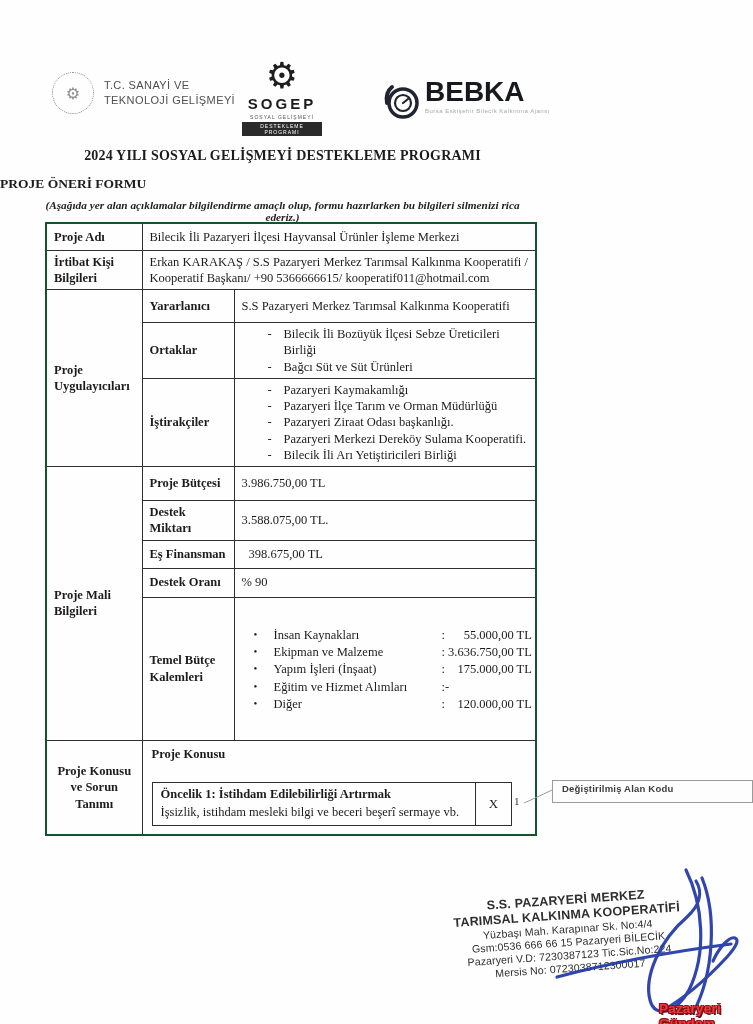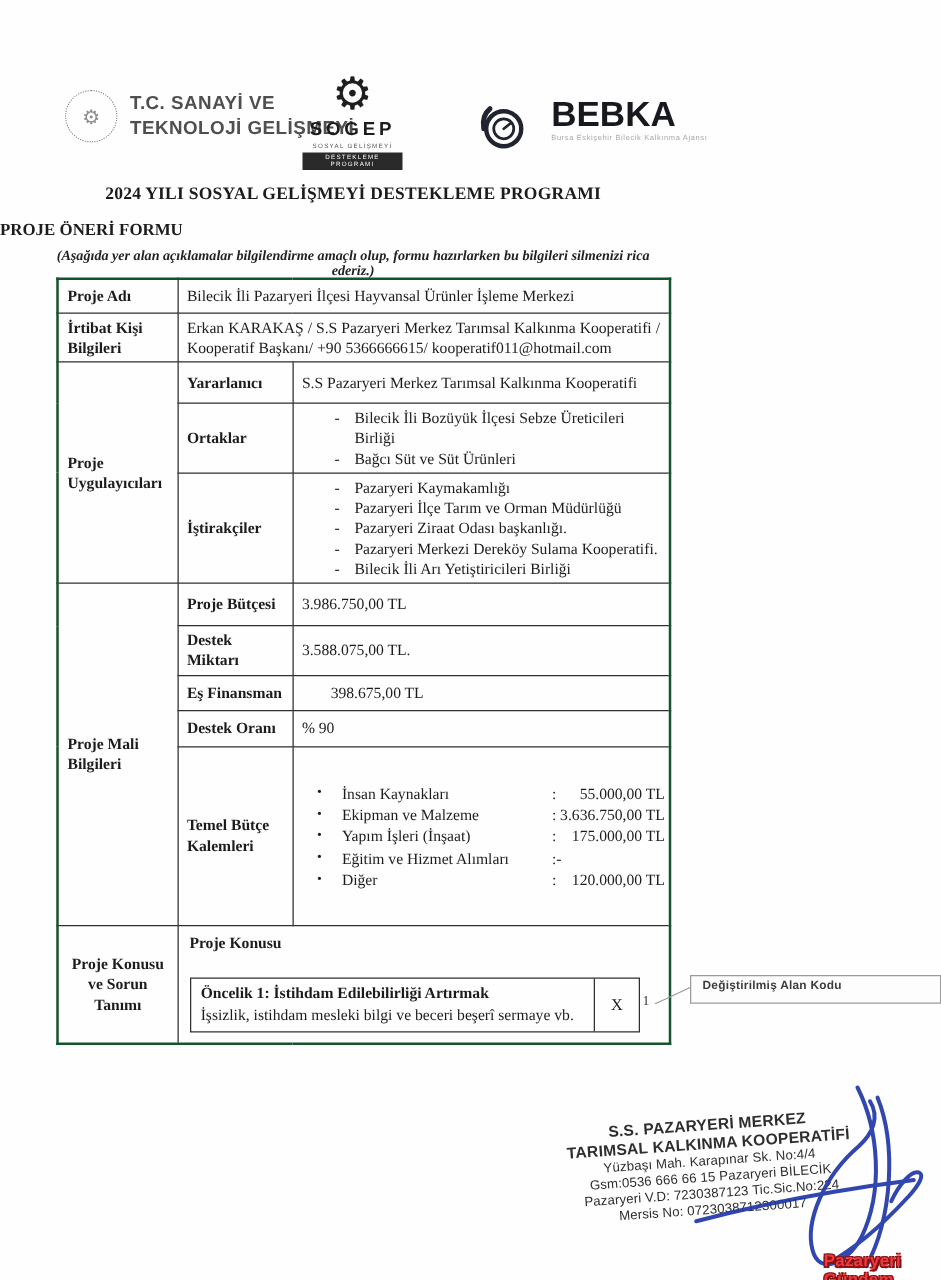--- a/index.html
+++ b/index.html
@@ -8,32 +8,32 @@
     position:relative; width:753px; height:1024px; background:#fefefe;
     font-family:"Liberation Serif", serif; color:#1c1c1c; overflow:hidden;
     margin:0 auto;
   }
 
   
   .logo-ministry { position:absolute; left:52px; top:72px; display:flex; align-items:center; gap:10px; }
   .emblem { width:42px; height:42px; border:1.6px dotted #8a8a8a; border-radius:50%;
     display:flex; align-items:center; justify-content:center; color:#8f8f8f; font-size:16px;
     font-family:"DejaVu Sans", sans-serif; }
-  .ministry-text { font-family:"Liberation Sans", sans-serif; font-weight:bold; font-size:15px;
+  .ministry-text { font-family:"Liberation Sans", sans-serif; font-weight:normal; font-size:11px;
     color:#4f4f4f; letter-spacing:.4px; line-height:1.35; }
 
   .logo-sogep { position:absolute; left:242px; top:58px; width:80px; text-align:center; }
   .sogep-gear { font-family:"DejaVu Sans", sans-serif; font-size:36px; color:#1e1e1e; line-height:1; }
   .sogep-name { font-family:"Liberation Sans", sans-serif; font-weight:bold; font-size:15px;
     letter-spacing:3px; color:#1c1c1c; margin-top:1px; }
   .sogep-cap1 { font-family:"Liberation Sans", sans-serif; font-size:5px; color:#555; letter-spacing:1px; margin-top:2px; }
   .sogep-cap2 { font-family:"Liberation Sans", sans-serif; font-size:5px; color:#fff; background:#2a2a2a;
     letter-spacing:1px; display:inline-block; padding:1px 3px; margin-top:1px; }
 
-  .logo-bebka { position:absolute; left:383px; top:78px; display:flex; align-items:flex-start; gap:18px; }
+  .logo-bebka { position:absolute; left:383px; top:78px; display:flex; align-items:flex-start; gap:2px; }
   .bebka-mark { margin-top:3px; }
   .bebka-text .bebka-name { font-family:"Liberation Sans", sans-serif; font-weight:bold; font-size:28px;
     letter-spacing:0px; color:#17191f; line-height:1; }
   .bebka-cap { font-family:"Liberation Sans", sans-serif; font-size:6px; color:#a8a8a8; letter-spacing:.5px; margin-top:2px; }
 
   
   .title-program { position:absolute; left:0; top:148px; width:565px; text-align:center;
     font-weight:bold; font-size:14px; letter-spacing:.2px; }
   .title-form { position:absolute; left:0; top:176px; width:565px; text-align:left;
     font-weight:bold; font-size:13.5px; }
@@ -197,21 +197,21 @@
       <td>3.986.750,00 TL</td>
     </tr>
 
     <tr style="height:35px">
       <td class="lbl">Destek Miktarı</td>
       <td>3.588.075,00 TL.</td>
     </tr>
 
     <tr style="height:28px">
       <td class="lbl">Eş Finansman</td>
-      <td style="padding-left:30px">398.675,00 TL</td>
+      <td style="padding-left:14px">398.675,00 TL</td>
     </tr>
 
     <tr style="height:29px">
       <td class="lbl">Destek Oranı</td>
       <td>% 90</td>
     </tr>
 
     <tr style="height:143px">
       <td class="lbl">Temel Bütçe Kalemleri</td>
       <td class="budget-cell">

